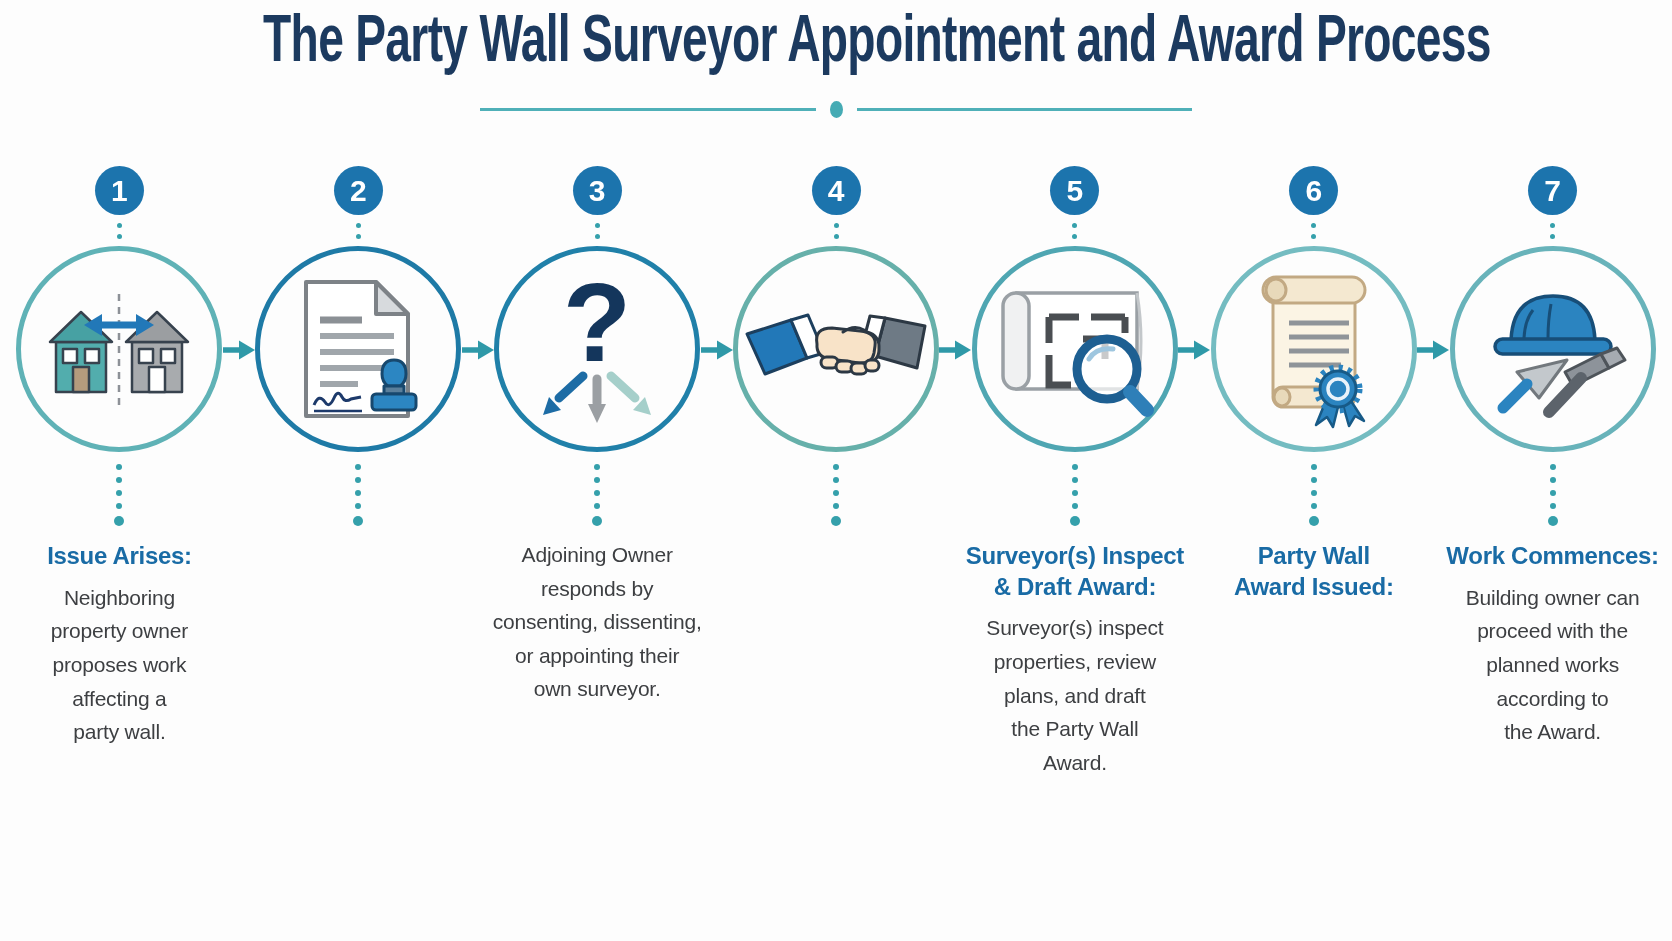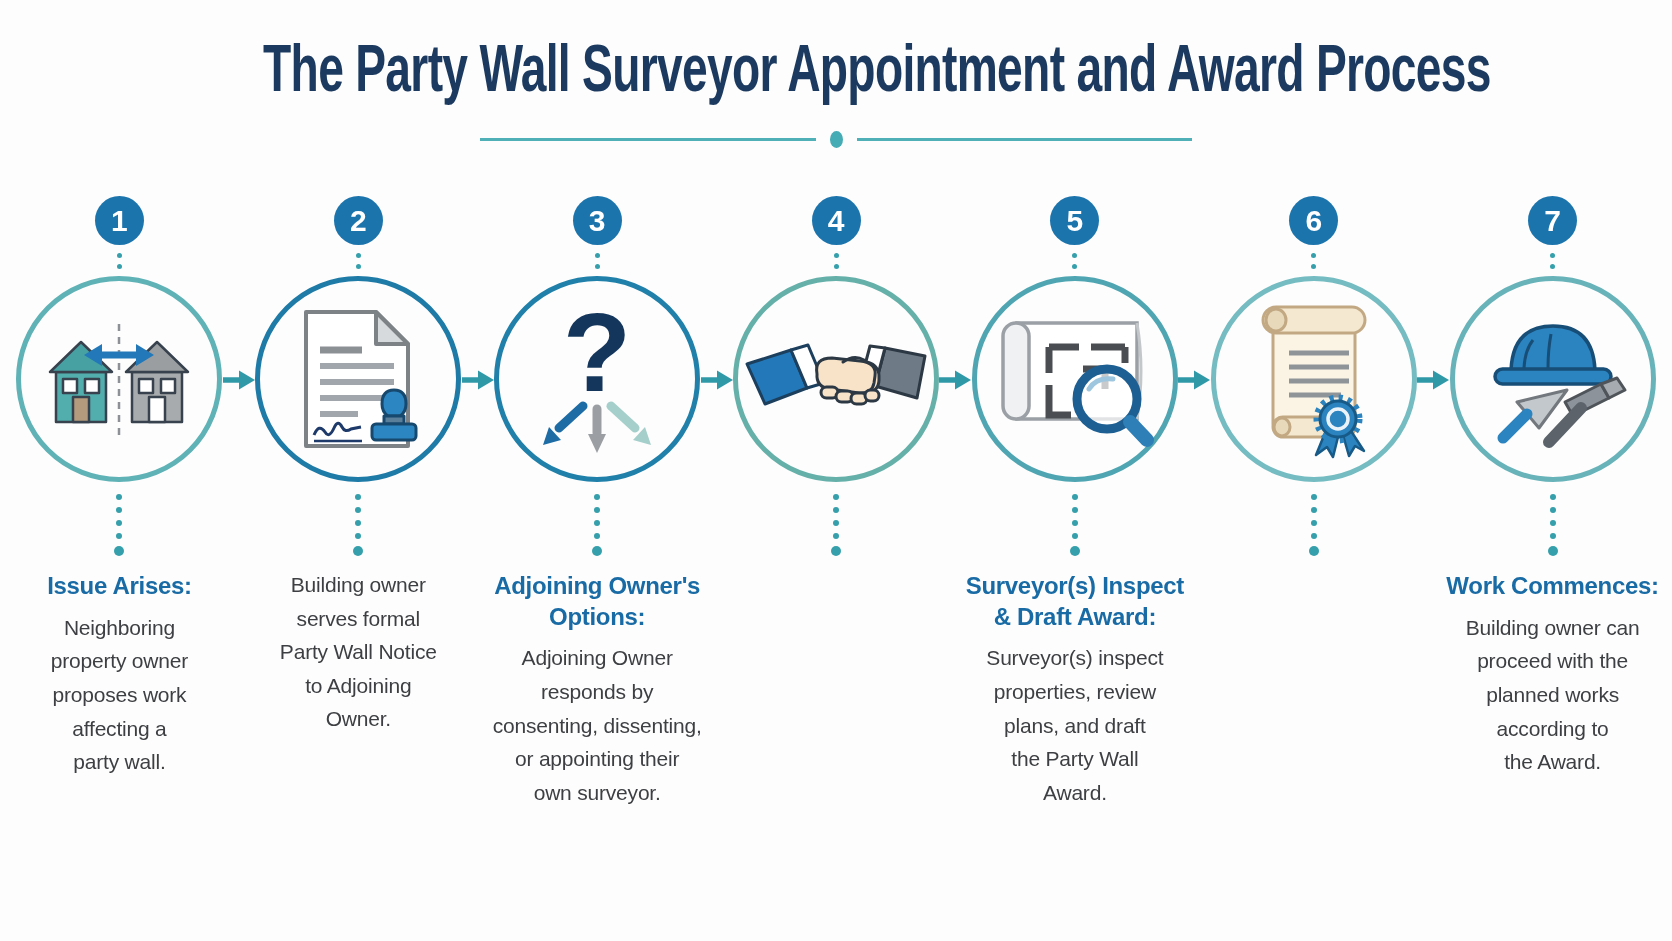--- a/index.html
+++ b/index.html
@@ -7,21 +7,21 @@
   body { font-family: "Liberation Sans", sans-serif; }
   .page {
     position: relative;
     width: 1672px;
     height: 941px;
     margin: 0 auto;
     background: var(--background, #fdfdfd);
     overflow: hidden;
   }
   
-  .title-wrap { text-align: center; margin-top: 30px; }
+  .title-wrap { text-align: center; }
   h1.title {
     display: inline-block;
     font-size: 66px;
     font-weight: bold;
     color: var(--title, #1c3a5f);
     letter-spacing: -1px;
     transform: scaleX(0.70);
     transform-origin: center;
     white-space: nowrap;
   }
@@ -229,25 +229,20 @@
           </g>
         </svg>
       </div>
       <div class="dots bottom">
           <i></i>
           <i></i>
           <i></i>
           <i></i>
           <i class="big"></i>
         </div>
-      <div class="body-text">Building owner
-serves formal
-Party Wall Notice
-to Adjoining
-Owner.</div>
     </div>
 
     <div class="step">
       <div class="badge">3</div>
       <div class="dots top">
           <i></i>
           <i></i>
         </div>
       <div class="ring" style="border-color: rgb(32, 128, 169);">
         <svg width="144" height="152" viewBox="0 0 144 152">
@@ -262,22 +257,20 @@
           </g>
         </svg>
       </div>
       <div class="dots bottom">
           <i></i>
           <i></i>
           <i></i>
           <i></i>
           <i class="big"></i>
         </div>
-      <div class="heading">Adjoining Owner's
-Options:</div>
       <div class="body-text">Adjoining Owner
 responds by
 consenting, dissenting,
 or appointing their
 own surveyor.</div>
     </div>
 
     <div class="step">
       <div class="badge">4</div>
       <div class="dots top">
@@ -376,20 +369,22 @@
           </g>
         </svg>
       </div>
       <div class="dots bottom">
           <i></i>
           <i></i>
           <i></i>
           <i></i>
           <i class="big"></i>
         </div>
+      <div class="heading">Party Wall
+Award Issued:</div>
     </div>
 
     <div class="step">
       <div class="badge">7</div>
       <div class="dots top">
           <i></i>
           <i></i>
         </div>
       <div class="ring" style="border-color: rgb(104, 179, 186);">
         <svg width="160" height="142" viewBox="0 0 160 142">

